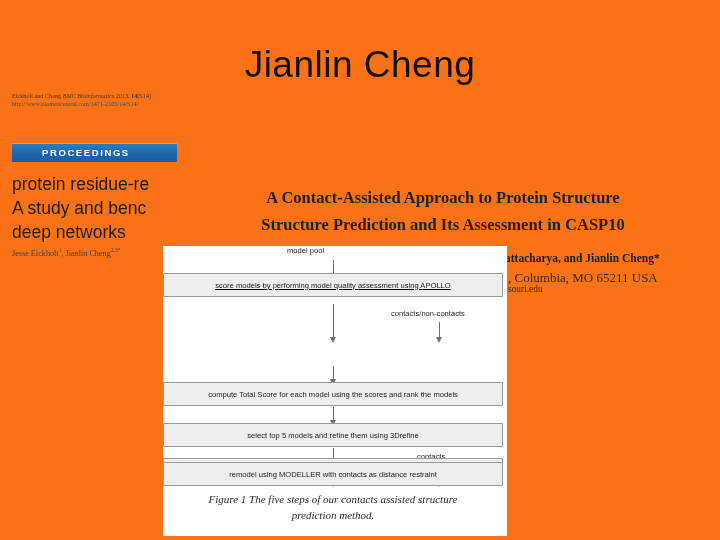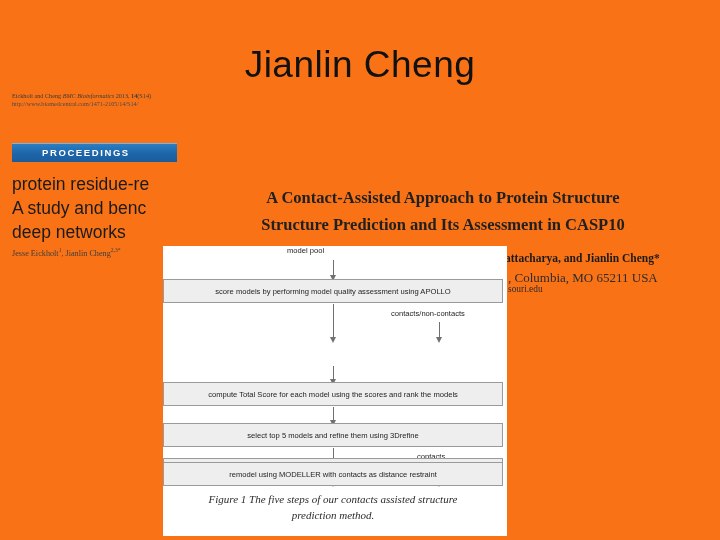--- a/index.html
+++ b/index.html
@@ -260,21 +260,21 @@
 
   <div class="aaai-authors">attacharya, and Jianlin Cheng*</div>
   <div class="aaai-affil">, Columbia, MO 65211 USA</div>
   <div class="aaai-email">souri.edu</div>
 
   <div class="flow">
 
     <div class="flow-label" style="left:124px; top:0px;">model pool</div>
     <div class="arrow" style="left:170px; top:14px; height:16px;"></div>
 
-    <div class="flow-box" style="top:33px;">
+    <div class="flow-box" style="top:27px;text-decoration:underline;">
       <span>score models by performing model quality assessment using APOLLO</span>
     </div>
 
     <div class="arrow" style="left:170px; top:58px; height:34px;"></div>
 
     <div class="flow-label" style="left:228px; top:63px;">contacts/non-contacts</div>
     <div class="arrow" style="left:276px; top:76px; height:16px;"></div>
 
 
     <div class="arrow" style="left:170px; top:120px; height:14px;"></div>

